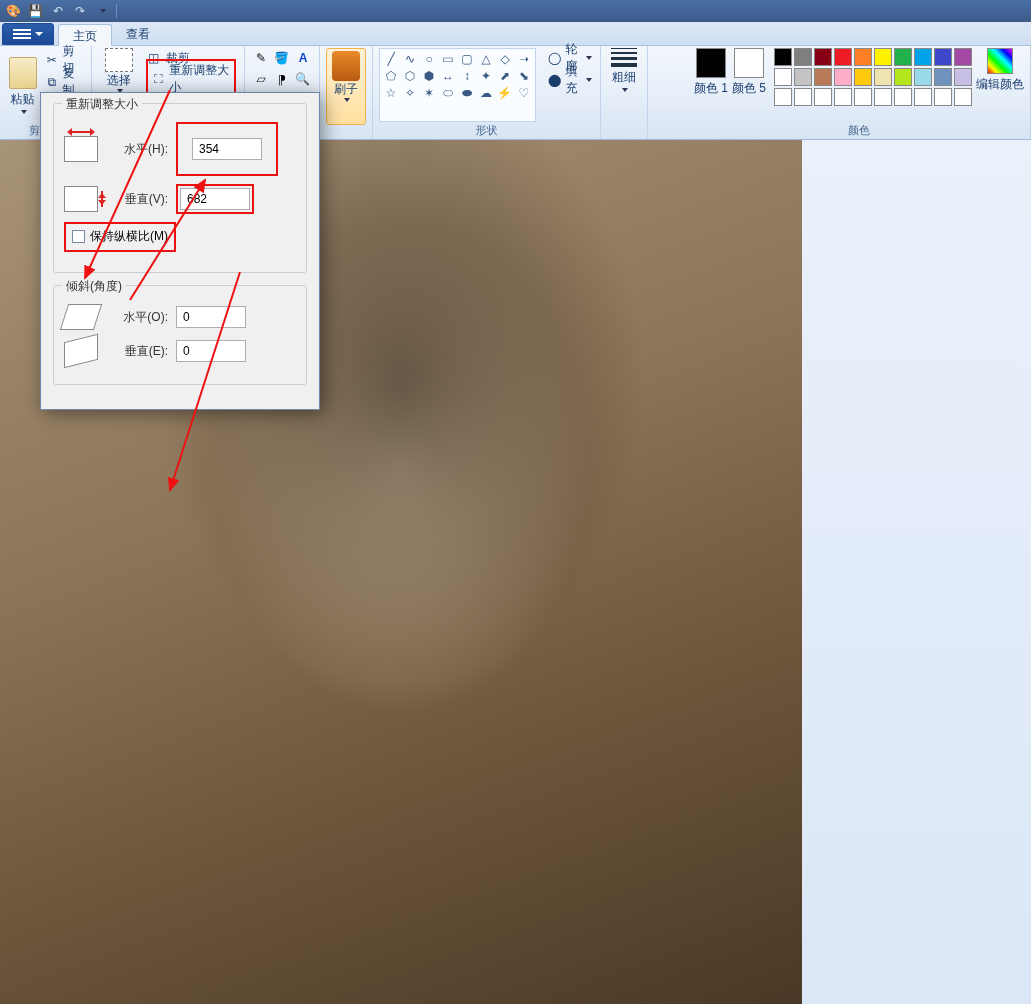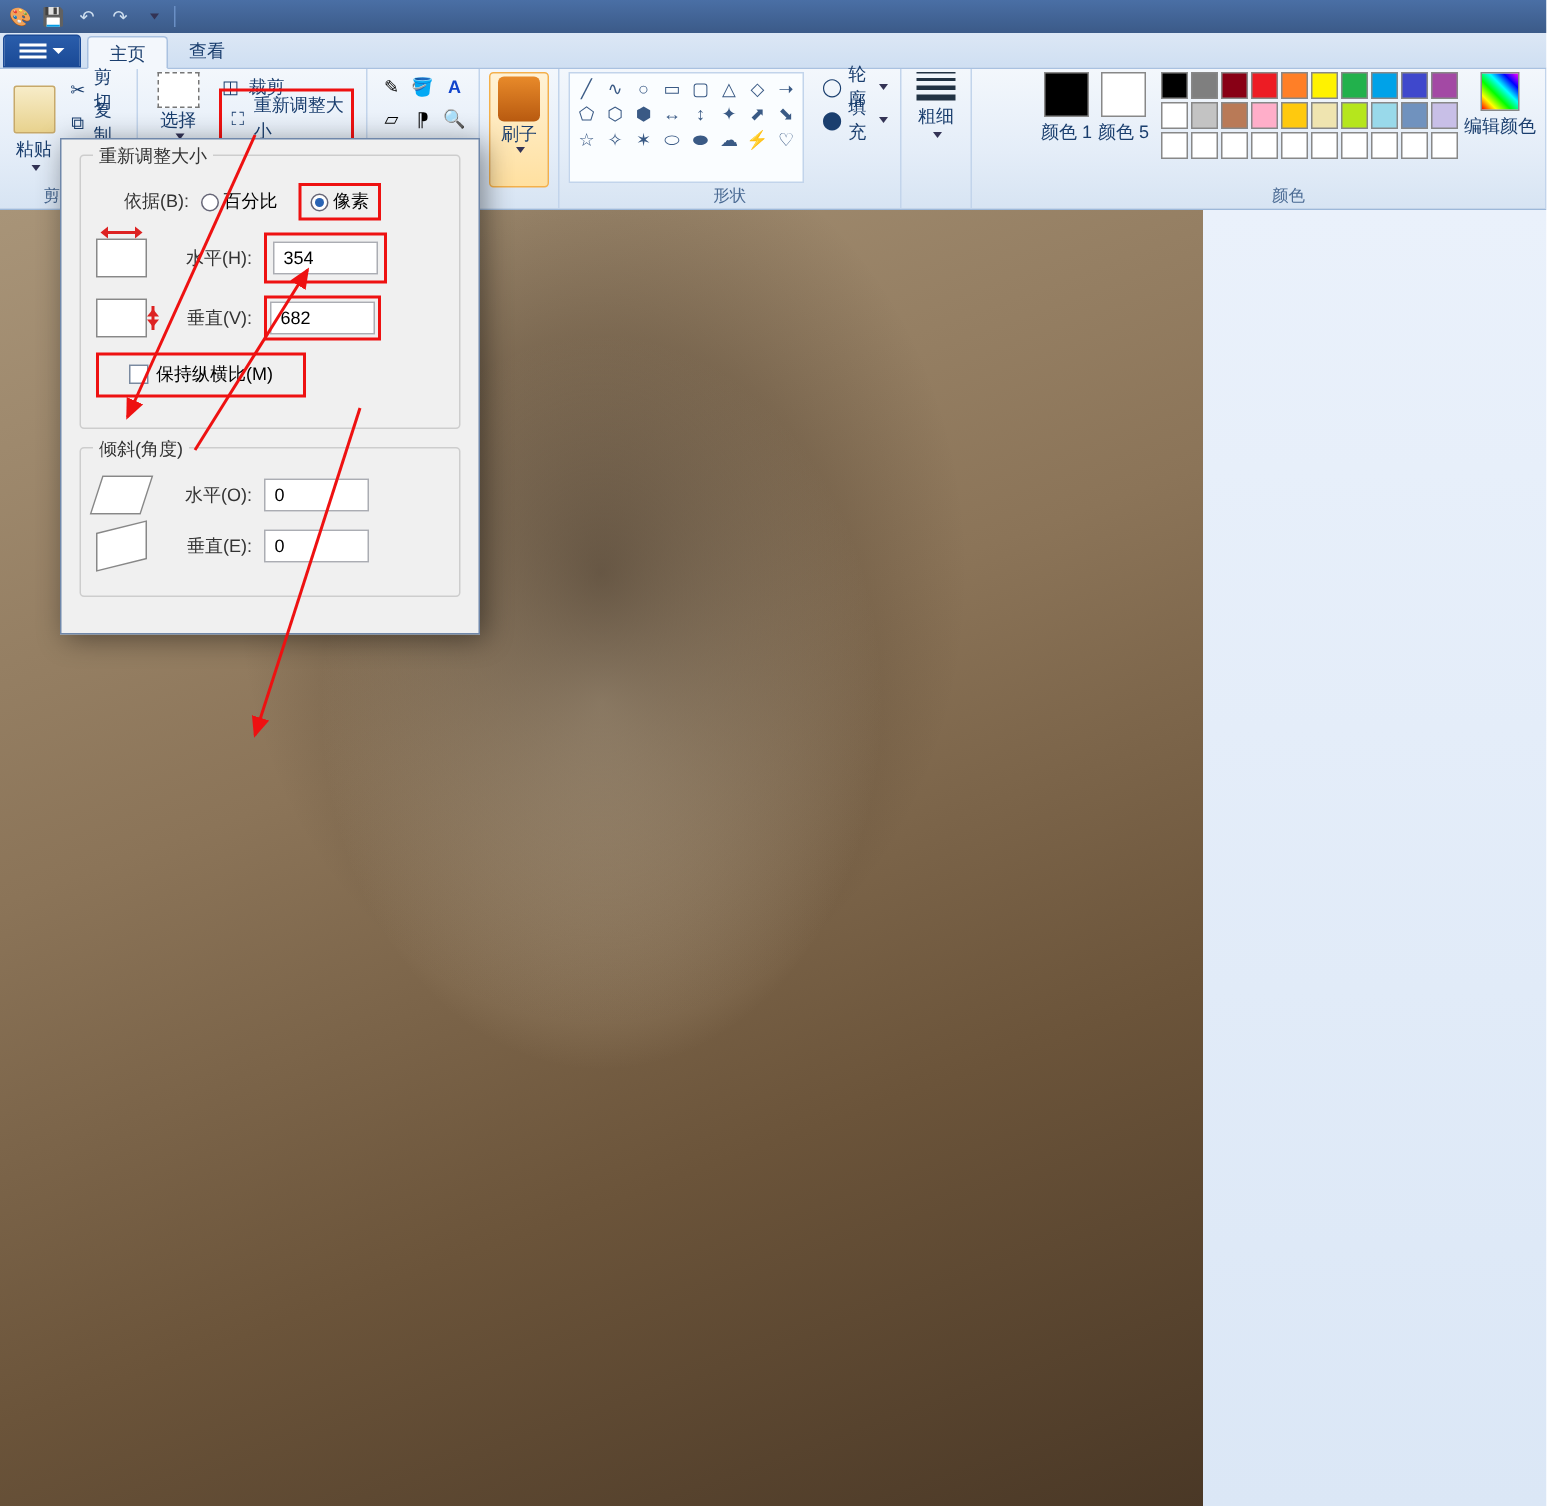--- a/index.html
+++ b/index.html
@@ -330,52 +330,39 @@
 
 <div class="canvas-area">
   <div class="canvas-img"></div>
 </div>
 
 <div class="dialog">
   <div class="dlg-body">
     <div class="fieldset">
       <span class="legend">重新调整大小</span>
       <div class="row">
-        <span class="lbl">依据(B):</span>
-        <label class="radio">
-            <span class="r"></span>
-            <span>百分比</span>
-          </label>
-        <span class="redbox" style="padding:2px 6px; margin-left:6px;">
-          <label class="radio sel">
-              <span class="r"></span>
-              <span>像素</span>
-            </label>
-        </span>
-      </div>
-      <div class="row">
         <div class="sizeico">
             <div class="harrow"></div>
           </div>
         <span class="lbl">水平(H):</span>
-        <span class="redbox" style="padding:4px;">
+        <span class="redbox" style="padding:14px;">
             <span class="input">354</span>
           </span>
       </div>
       <div class="row">
         <div class="sizeico v">
             <div class="harrow"></div>
           </div>
         <span class="lbl">垂直(V):</span>
         <span class="redbox" style="padding:2px;">
             <span class="input">682</span>
           </span>
       </div>
       <div class="row">
-        <span class="redbox" style="padding:4px 20px;">
+        <span class="redbox" style="padding:4px 6px;">
           <label class="chk">
               <span class="b"></span>
               <span>保持纵横比(M)</span>
             </label>
         </span>
       </div>
     </div>
 
     <div class="fieldset">
       <span class="legend">倾斜(角度)</span>

